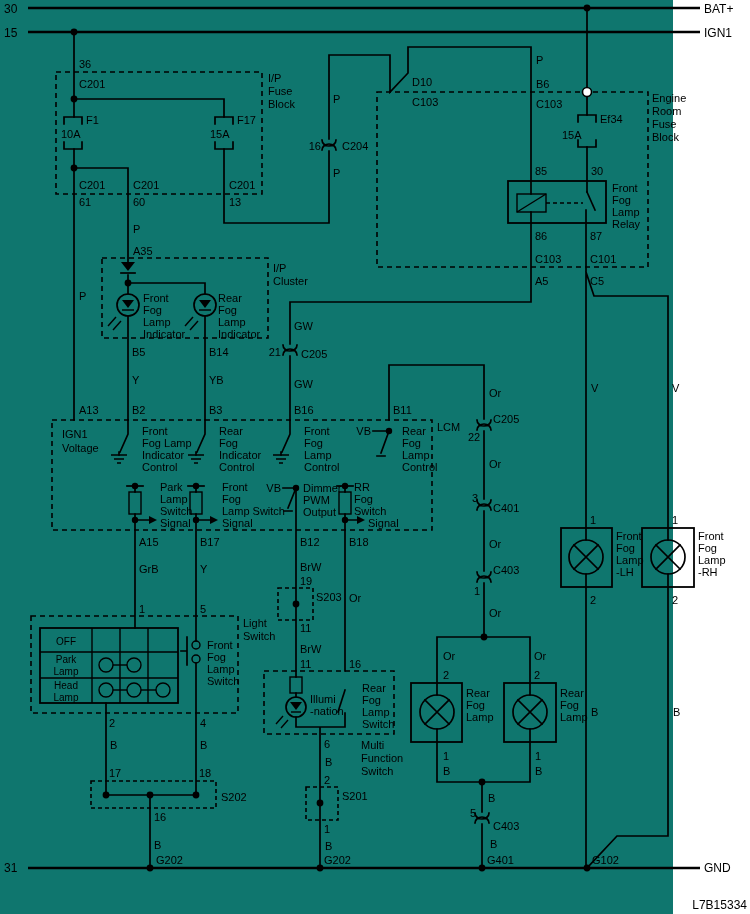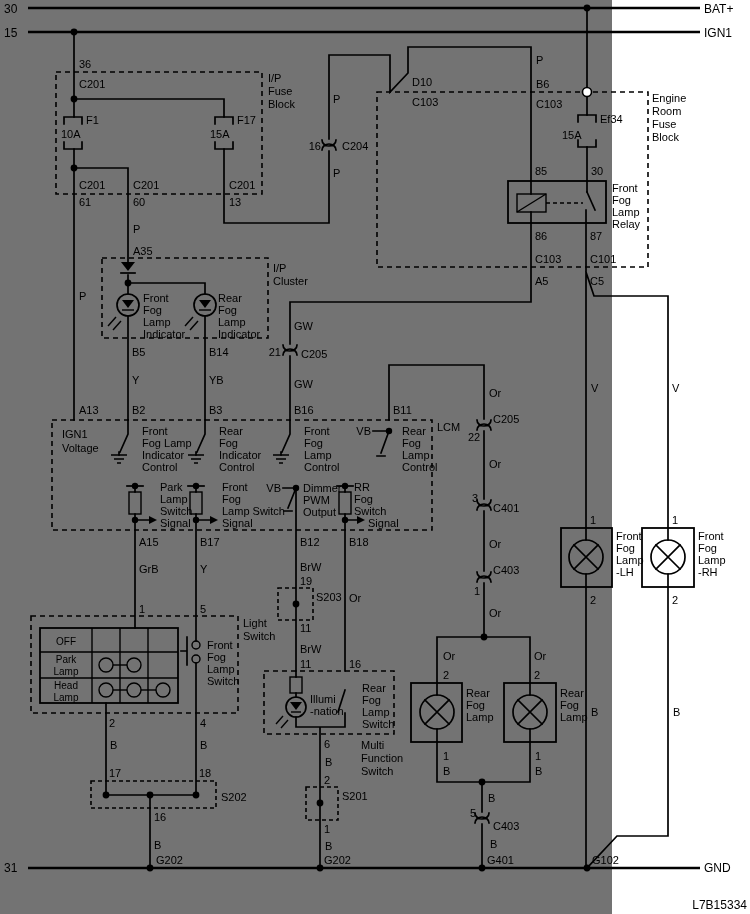--- a/index.html
+++ b/index.html
@@ -1,16 +1,16 @@
 <!DOCTYPE html>
 <html><head>
 <meta charset="utf-8">
 <style>
   html,body{margin:0;padding:0;background:#fff;}
-  .page{width:612px;height:914px;background:#737373;position:relative;}
+  .page{width:673px;height:914px;background:#0f766e;position:relative;}
   svg{display:block;}
   text{font-family:"Liberation Sans","DejaVu Sans",sans-serif;font-size:11px;fill:#000;}
   .t12{font-size:12px;}
   .t10{font-size:10px;}
   .w{stroke:#000;stroke-width:1.7;fill:none;stroke-linecap:square;}
   .bus{stroke:#000;stroke-width:2.6;fill:none;}
   .db{stroke:#000;stroke-width:1.6;fill:none;stroke-dasharray:5 4;}
   .sb{stroke:#000;stroke-width:1.6;fill:none;stroke-dasharray:4 3;}
   .box{stroke:#000;stroke-width:1.8;fill:none;}
   .thin{stroke:#000;stroke-width:1.4;fill:none;}

